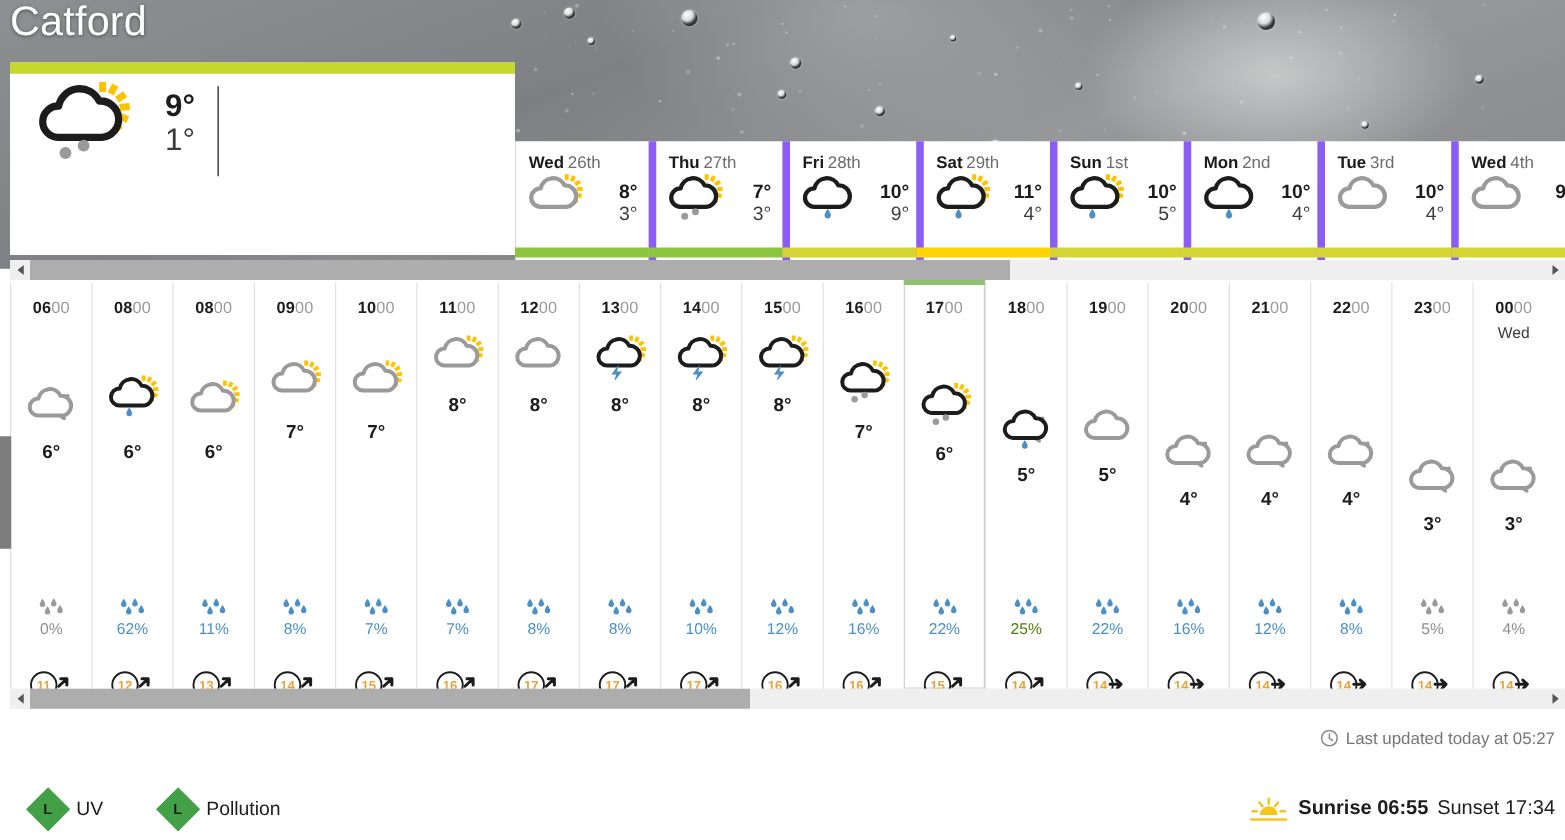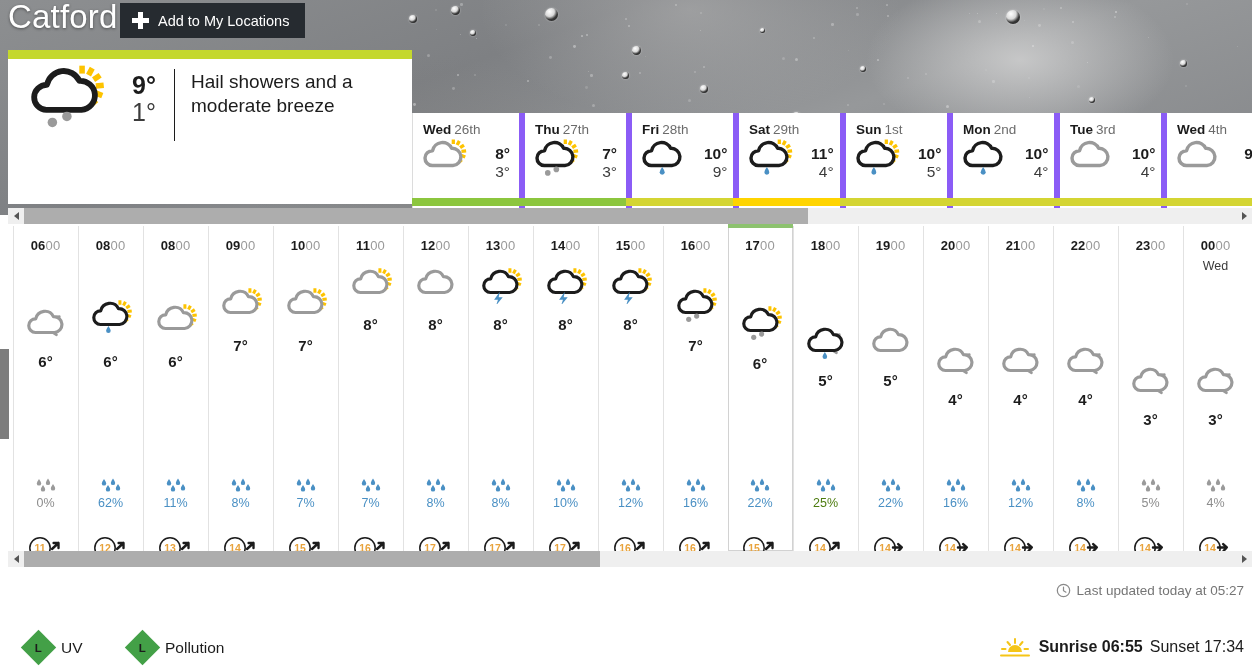--- a/index.html
+++ b/index.html
@@ -93,21 +93,21 @@
   .sbarrow { width:16px; height:16px; flex:none; display:flex; align-items:center; justify-content:center;
              background:#efefef; cursor:pointer; }
   .sbarrow i { display:block; width:0; height:0; border-top:4px solid transparent; border-bottom:4px solid transparent; }
   .sbarrow.l i { border-right:5px solid #555; }
   .sbarrow.r i { border-left:5px solid #555; }
   #sbtop .thumb { height:16px; background:#adadad; width:784px; cursor:pointer; }
   #sbtop .track { flex:1; height:16px; background:#efefef; }
 
   
   #hourwrap { position:absolute; left:8px; top:226px; width:1244px; height:325px; z-index:4; }
-  #hourgrid { display:flex; height:325px;justify-content:center; }
+  #hourgrid { display:flex; height:325px; }
   .hcol {
     width:65px; flex:none; border-left:1px solid #e2e2e2; position:relative;
     background:#fff;
   }
   .hcol.sel { border:1px solid #d2d2d2; border-top:none; }
   .hcol.sel:before {
     content:""; position:absolute; left:-1px; top:-2px; right:-1px; height:4px; background:#8dc26f;
   }
   .htime { text-align:center; padding-top:12px; font-size:13px; letter-spacing:.2px; }
   .htime b { font-weight:bold; color:#1c1c1c; }
@@ -292,24 +292,20 @@
     <div class="speck" style="left: 977px; top: 13px; width: 1.2px; height: 1.2px; opacity: 0.74;"></div>
     <div class="speck" style="left: 925px; top: 73px; width: 1.5px; height: 1.5px; opacity: 0.38;"></div>
     <div class="speck" style="left: 452px; top: 87px; width: 2.8px; height: 2.8px; opacity: 0.51;"></div>
     <div class="speck" style="left: 985px; top: 69px; width: 2.4px; height: 2.4px; opacity: 0.26;"></div>
     <div class="speck" style="left: 427px; top: 54px; width: 3.2px; height: 3.2px; opacity: 0.53;"></div>
     <div class="speck" style="left: 645px; top: 56px; width: 1.4px; height: 1.4px; opacity: 0.34;"></div>
   </div>
 
 <div id="topbar">
   <div id="city">Catford</div>
-  <div id="addbtn">
-    <span class="plus"></span>
-    <span class="lbl">Add to My Locations</span>
-  </div>
 </div>
 
 <div id="today">
   <div class="topline"></div>
   <div class="row">
     <span id="today-icon">
         <span style="display:block;transform:scale(1.32);transform-origin:left top;margin:2px 0 0 2px">
           <svg width="66" height="50" viewBox="0 0 66 50" style="display:block">
             <path d="M44.0 6.5 L44.0 0.5" stroke="#fdc300" stroke-width="4.2" stroke-linecap="butt"></path>
             <path d="M48.9 7.7 L51.7 2.4" stroke="#fdc300" stroke-width="4.2" stroke-linecap="butt"></path>
@@ -325,21 +321,20 @@
             <circle cx="32.5" cy="39" r="3.6" fill="#9a9a9a"></circle>
          <circle cx="21.5" cy="43.5" r="3.6" fill="#9a9a9a"></circle>
           </svg>
         </span>
       </span>
     <div class="tempcol">
       <div class="tmax">9°</div>
       <div class="tmin">1°</div>
     </div>
     <div class="vrule"></div>
-    <div class="desc">Hail showers and a moderate breeze</div>
   </div>
 </div>
 
 <div id="daystrip">
     <div class="daycard">
       <div class="dname"><b>Wed</b><span>26th</span></div>
      <div class="dbody">
        <span style="display:block;transform:scale(.78);transform-origin:left top">
           <svg width="66" height="50" viewBox="0 0 66 50" style="display:block">
             <path d="M44.0 6.5 L44.0 0.5" stroke="#fdc300" stroke-width="4.2" stroke-linecap="butt"></path>

